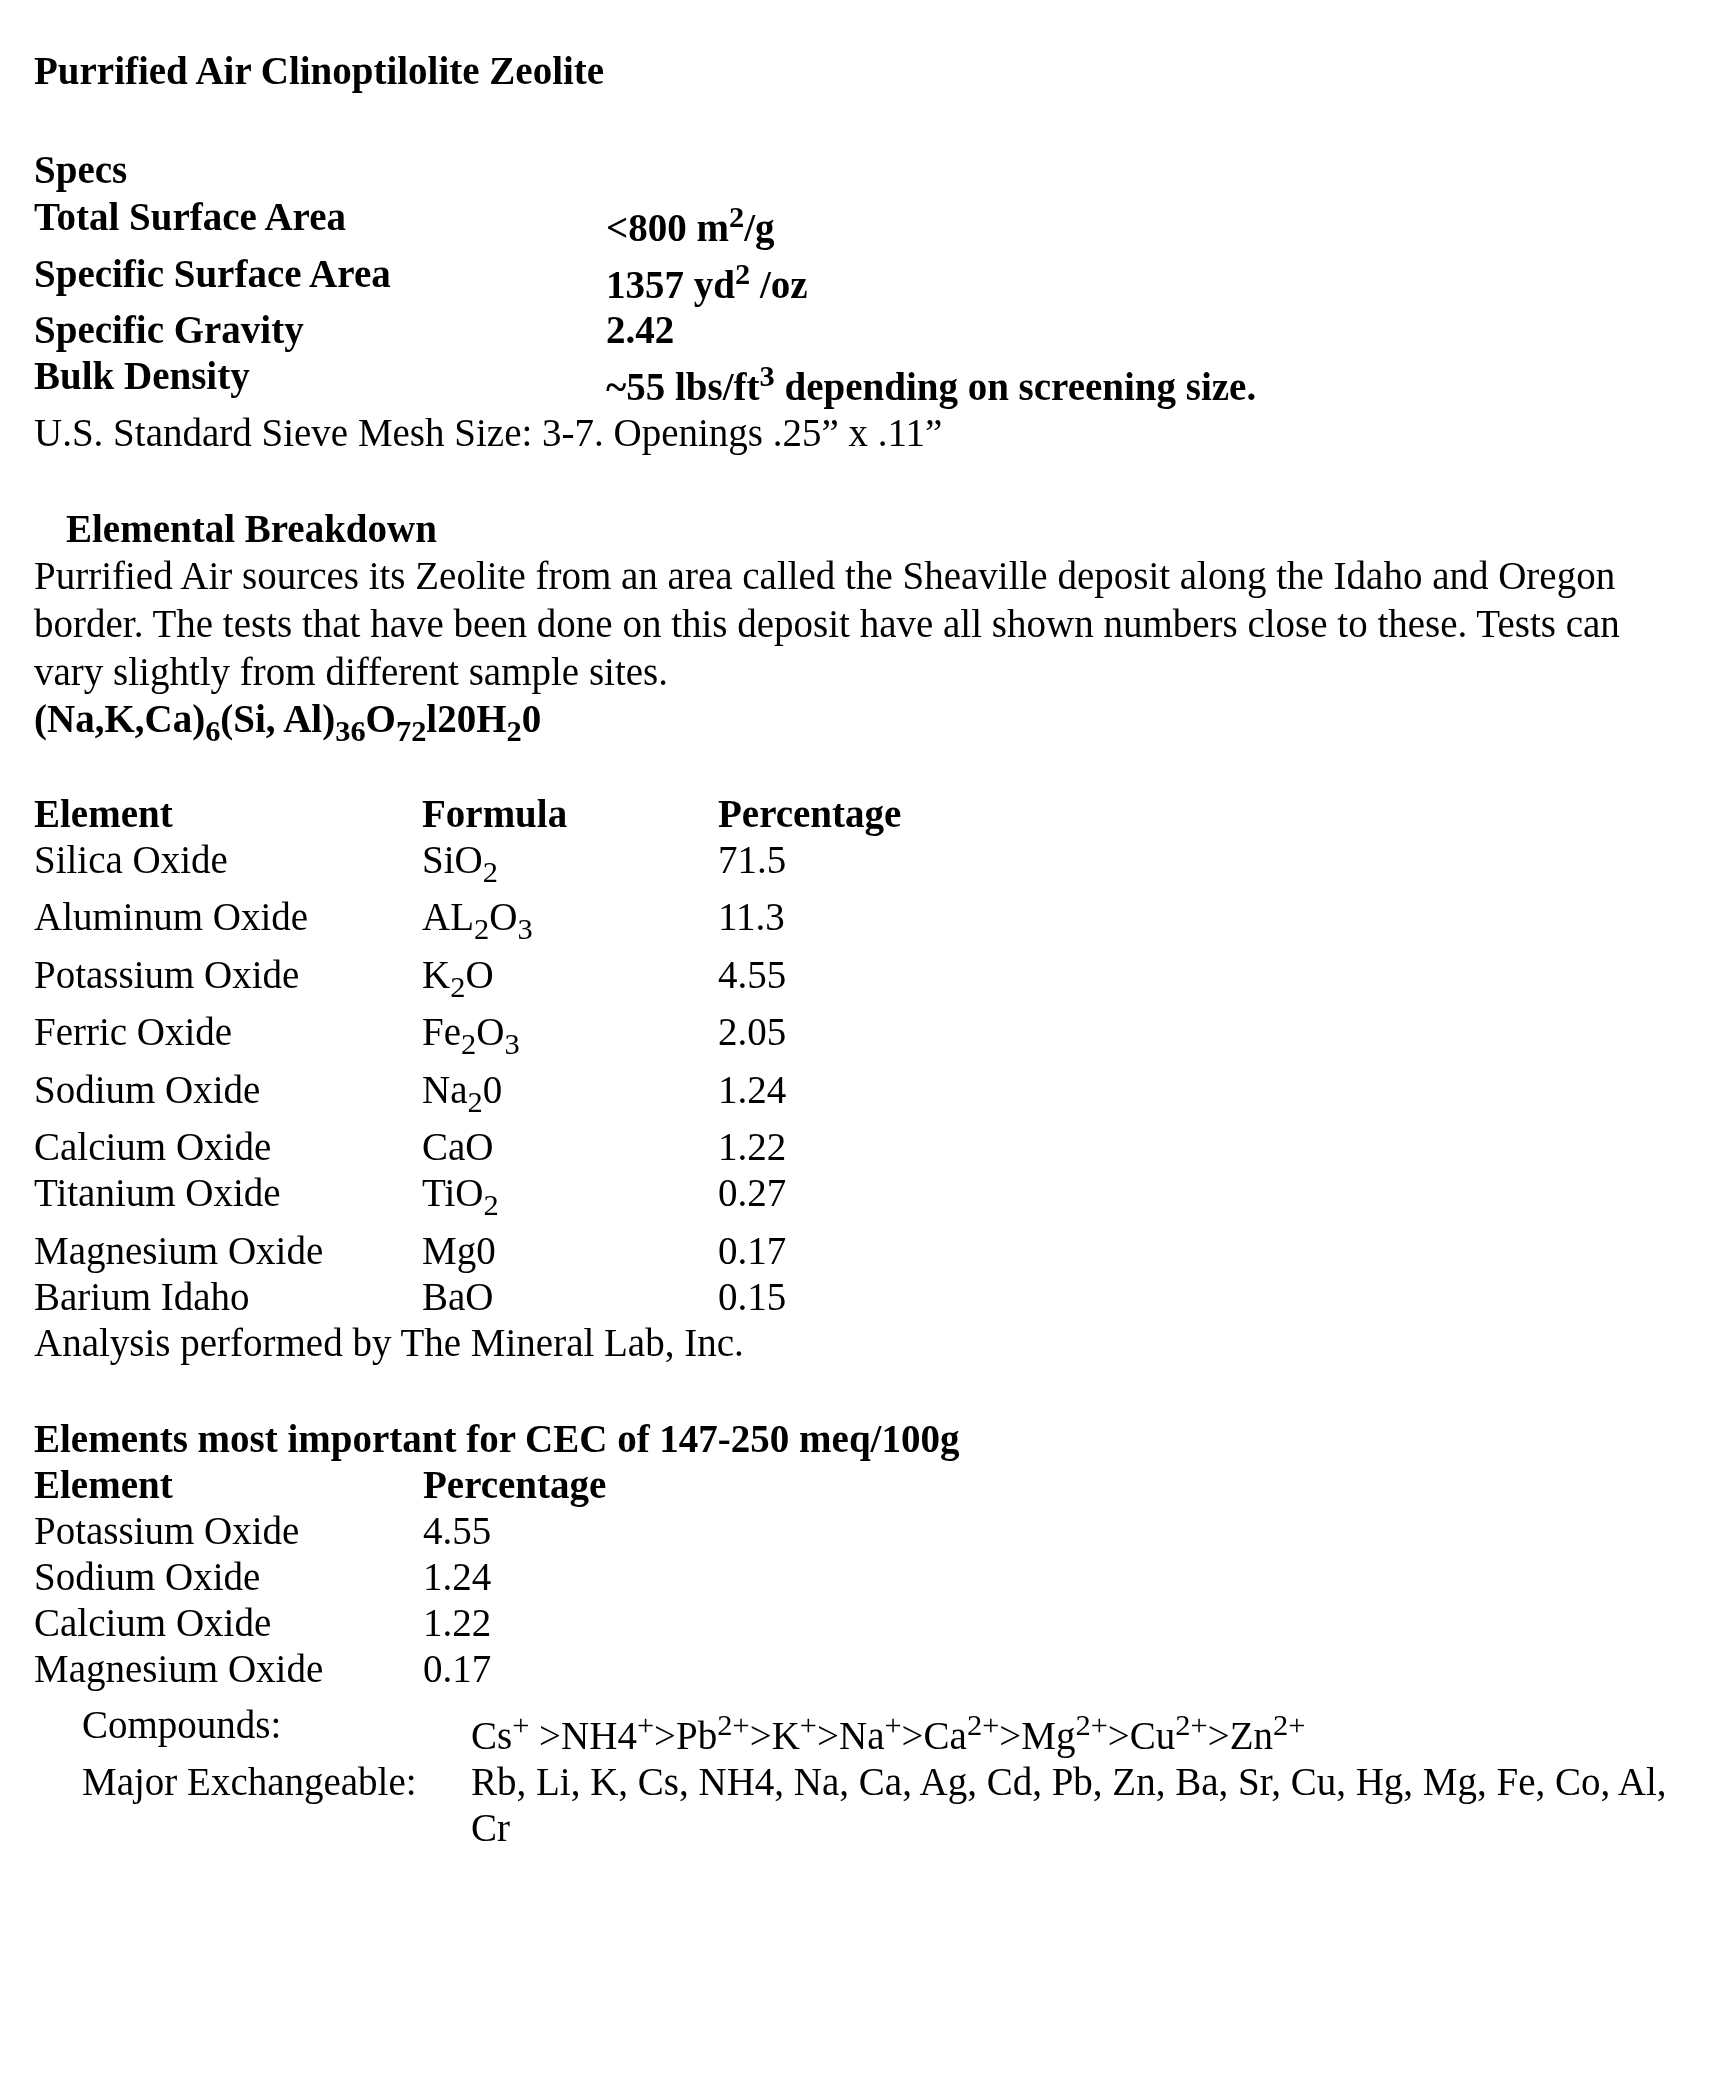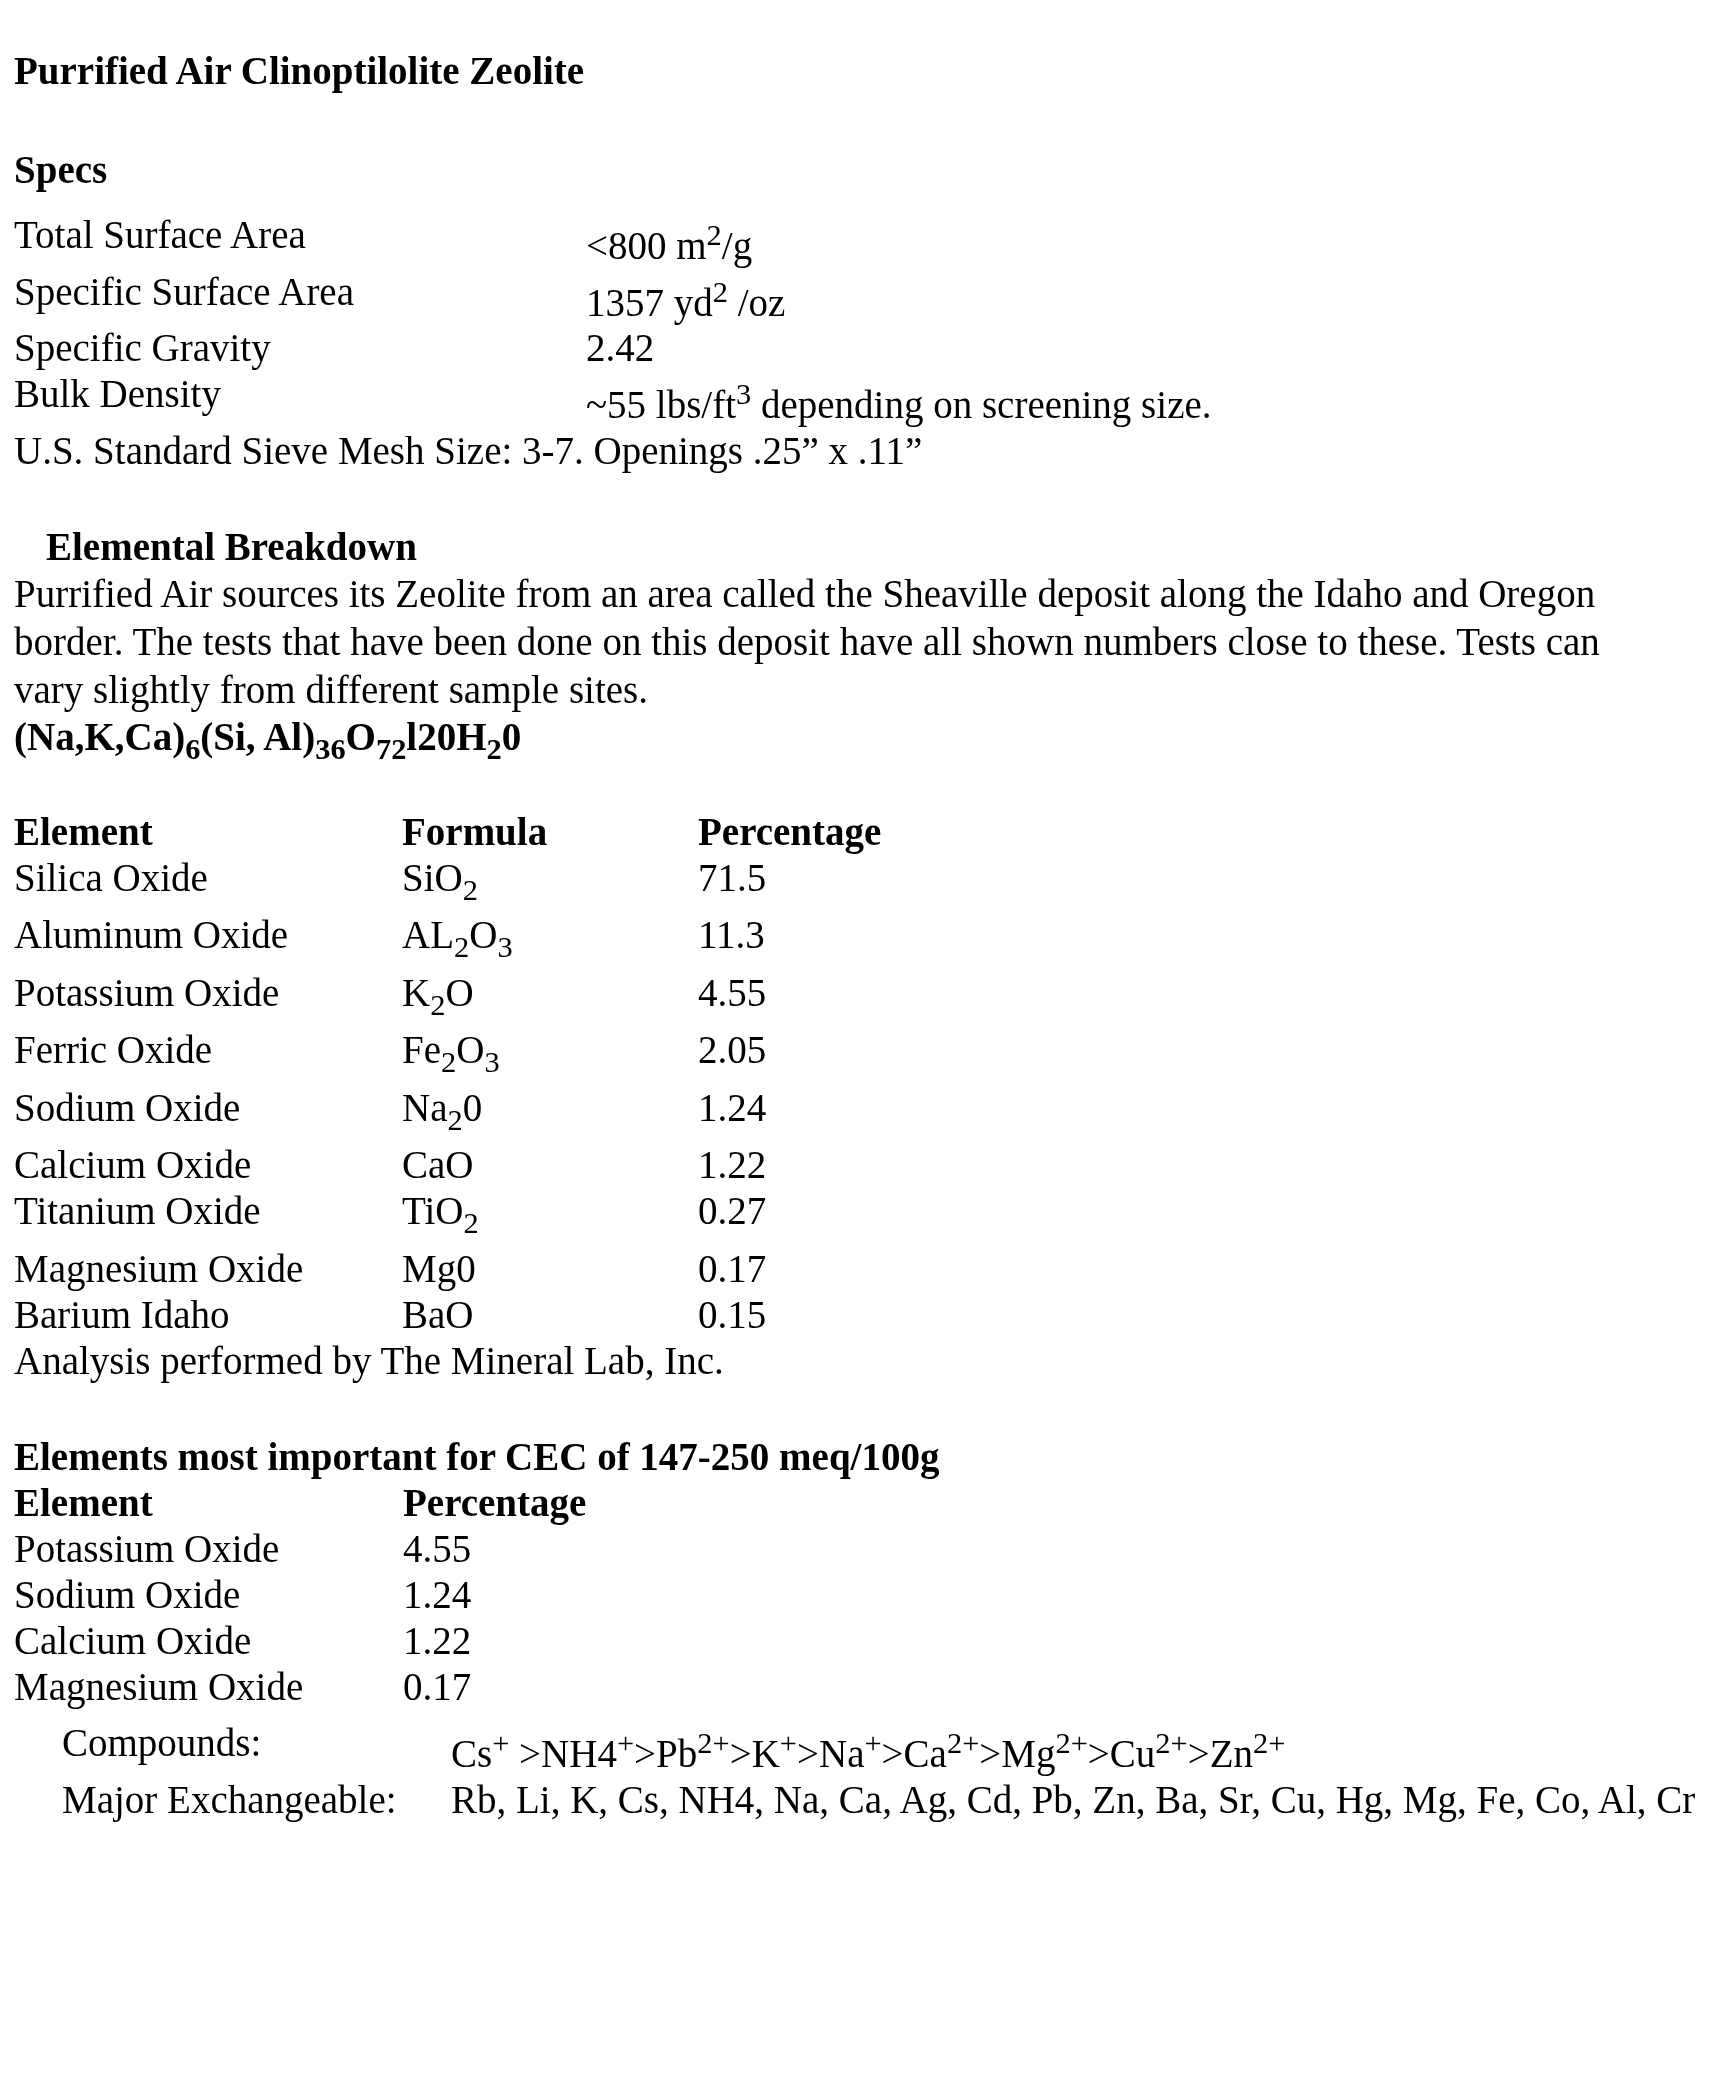--- a/index.html
+++ b/index.html
@@ -5,28 +5,28 @@
   * { margin: 0; padding: 0; box-sizing: border-box; }
   html, body { background: #ffffff; }
   body {
     width: 1734px; height: 2098px;
     color: #000000;
     font-family: "Liberation Serif", "DejaVu Serif", serif;
     font-size: 39px;
     line-height: 46px;
     overflow: hidden;
   }
-  .page { width: 1734px; height: 2098px; padding: 48px 27px 0 14px; overflow: hidden; }
+  .page { width: 1734px; height: 2098px; padding: 48px 27px 0 34px; overflow: hidden; }
 
   .bold { font-weight: bold; }
 
   .title { font-weight: bold; }
 
   .specs-heading { font-weight: bold; margin-top: 53px; }
-  .spec-rows { margin-top: 19px; }
+  .spec-rows { margin-top: 1px; font-weight: bold; }
   .spec-row { display: grid; grid-template-columns: 572px 1fr; }
 
   .sieve { }
 
   .elemental-heading { font-weight: bold; margin-top: 50px; margin-left: 32px; }
   .para { line-height: 48px; }
   .formula { font-weight: bold; }
 
   .table3 { margin-top: 37px; }
   .t3-row { display: grid; grid-template-columns: 388px 296px 1fr; }

